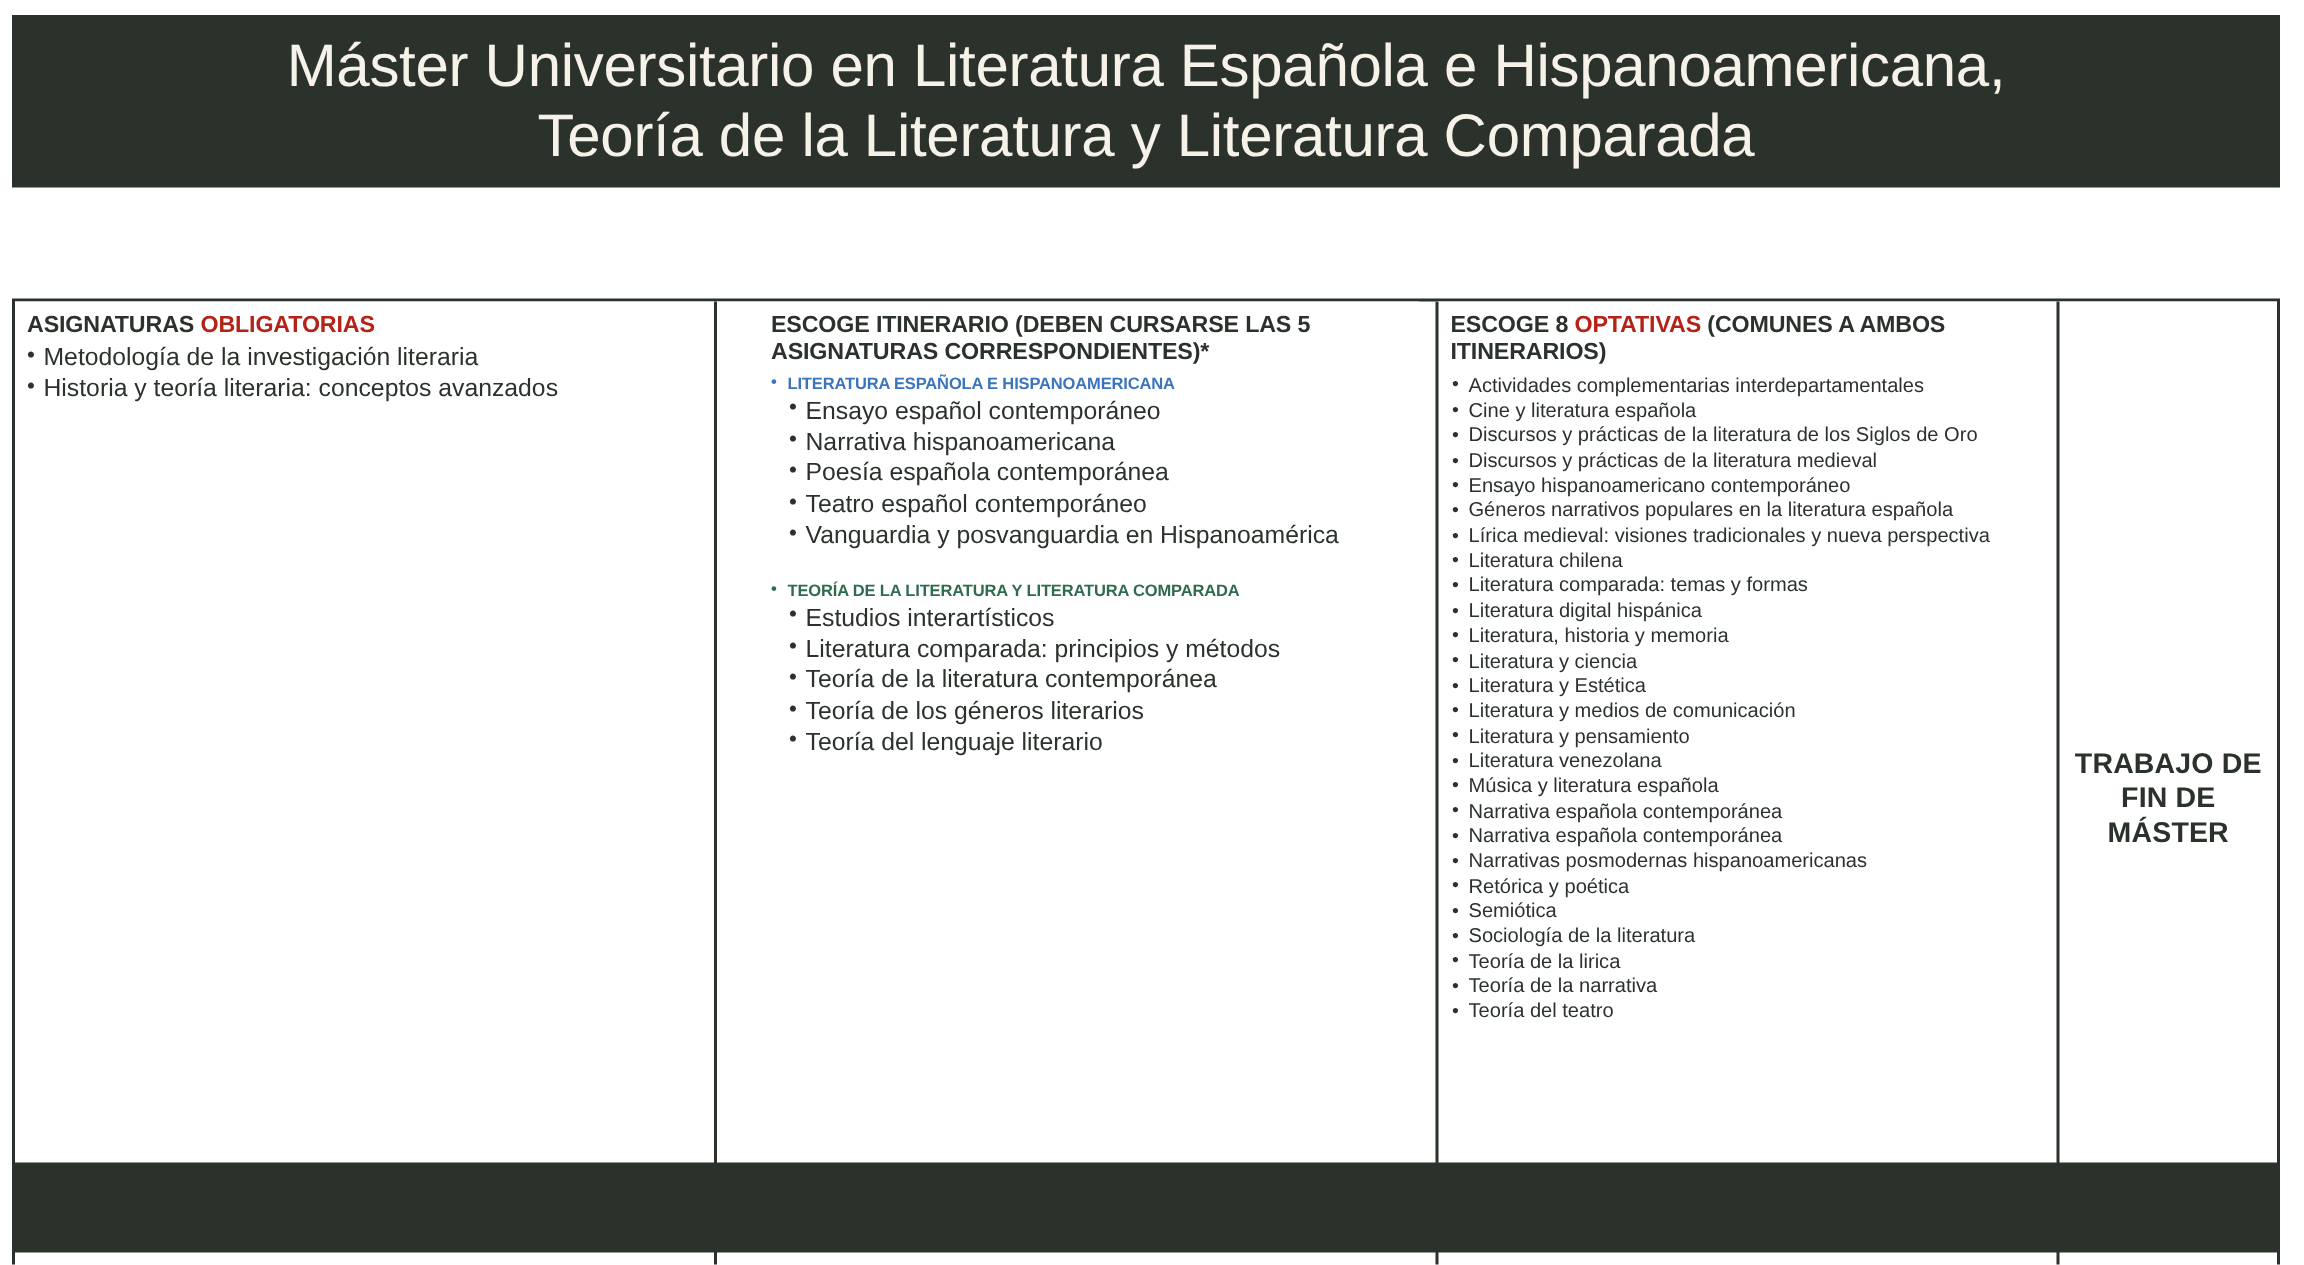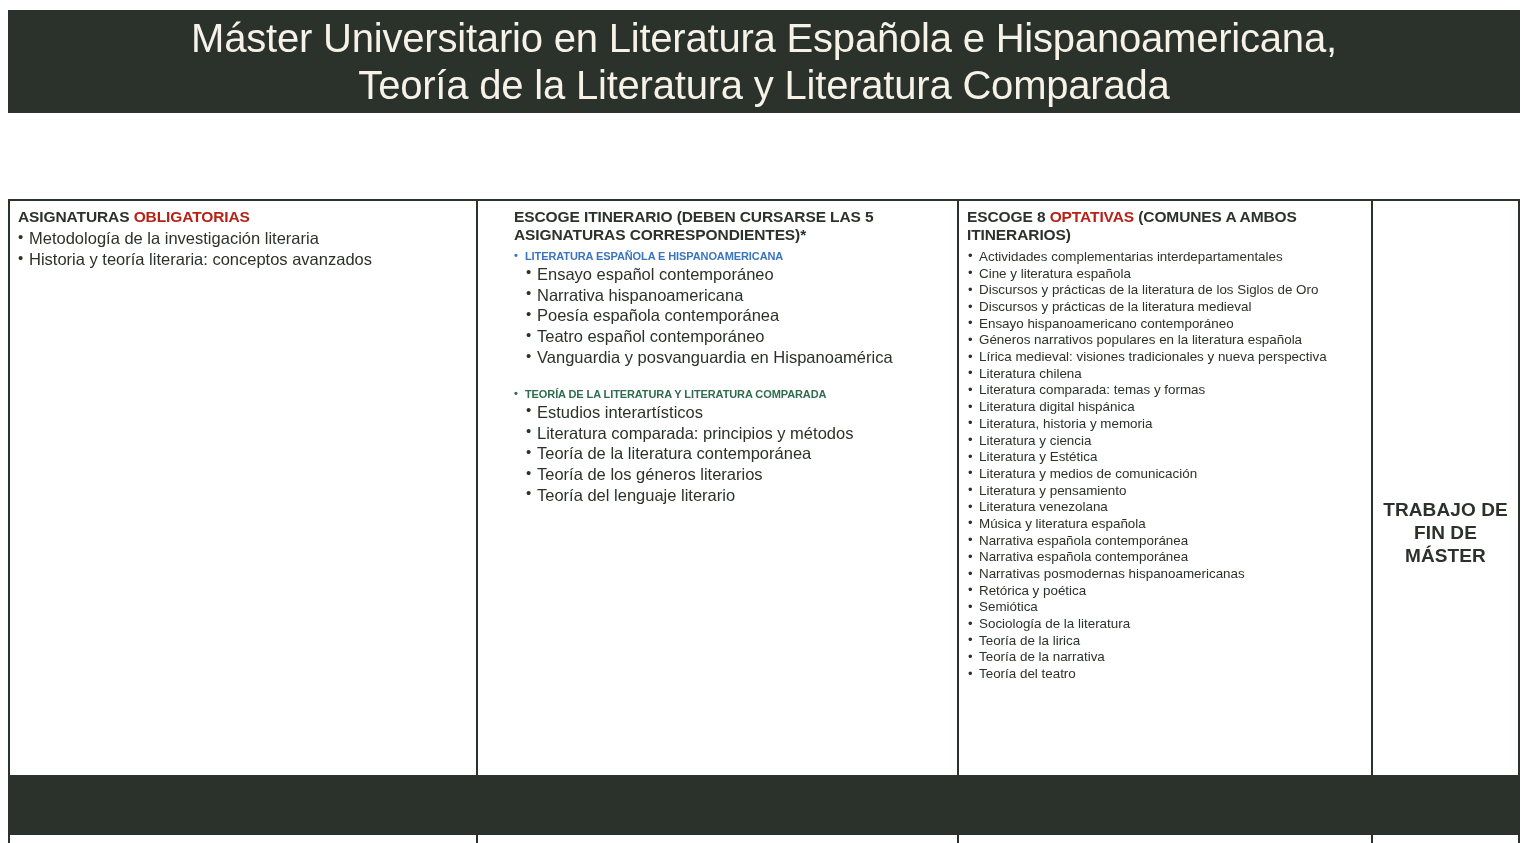--- a/index.html
+++ b/index.html
@@ -16,21 +16,21 @@
     color: #2b322c;
     overflow: hidden;
   }
 
   
   #top-banner {
     position: absolute;
     left: 8px;
     top: 10px;
     width: 1512px;
-    height: 103px;
+    height: 115px;
     background: #2b322c;
     display: flex;
     align-items: center;
     justify-content: center;
     box-sizing: border-box;
     padding: 0 40px;
   }
   #top-banner-title {
     color: #f6f2e8;
     font-size: 40px;

